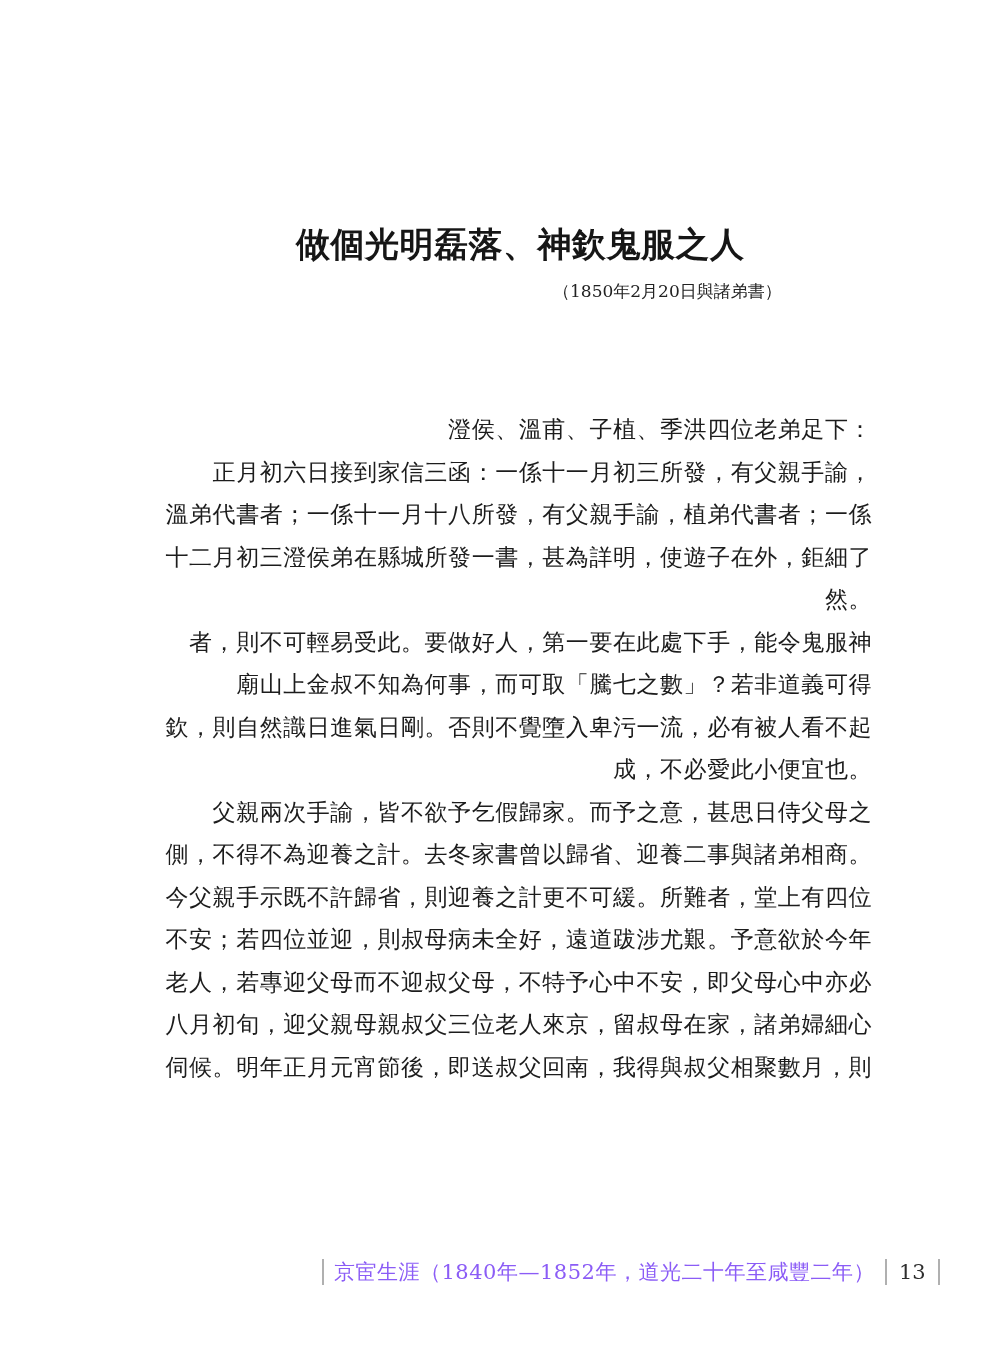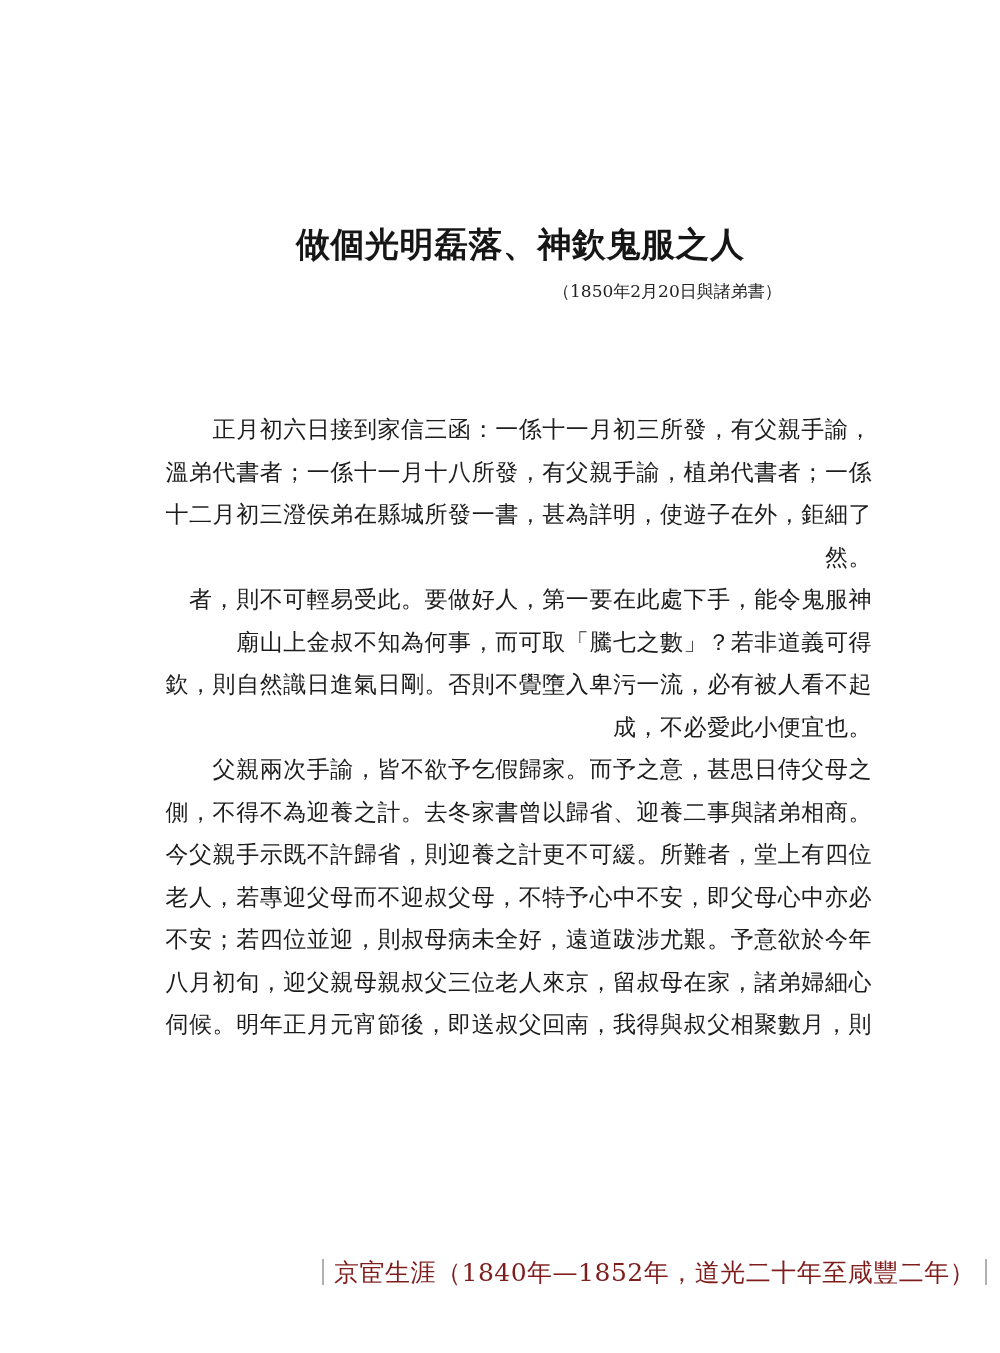--- a/index.html
+++ b/index.html
@@ -76,55 +76,56 @@
   }
 
   .footer .vbar {
     display: inline-block;
     width: 2px;
     height: 26px;
     background: #b0b0b0;
   }
 
   .footer .footer-text {
-    font-size: 25px;
+    font-size: 21px;
     letter-spacing: 0.5px;
     white-space: nowrap;
-    color: #7f1d1d;
+    color: #8b5cf6;
   }
 
   .footer .footer-page {
     font-size: 21px;
     color: #2e2e2e;
     padding: 0 2px;
   }
 </style>
 </head>
 <body>
 
 <div class="page">
 
   <h1 class="title">做個光明磊落、神欽鬼服之人</h1>
 
   <div class="subtitle">（1850年2月20日與諸弟書）</div>
 
   <div class="letter-body" id="letter-body">
+      <div class="line indent">澄侯、溫甫、子植、季洪四位老弟足下：</div>
       <div class="line indent">正月初六日接到家信三函：一係十一月初三所發，有父親手諭，</div>
       <div class="line">溫弟代書者；一係十一月十八所發，有父親手諭，植弟代書者；一係</div>
       <div class="line">十二月初三澄侯弟在縣城所發一書，甚為詳明，使遊子在外，鉅細了</div>
       <div class="line">然。</div>
       <div class="line">者，則不可輕易受此。要做好人，第一要在此處下手，能令鬼服神</div>
       <div class="line indent">廟山上金叔不知為何事，而可取「騰七之數」？若非道義可得</div>
       <div class="line">欽，則自然識日進氣日剛。否則不覺墮入卑污一流，必有被人看不起</div>
       <div class="line">成，不必愛此小便宜也。</div>
       <div class="line indent">父親兩次手諭，皆不欲予乞假歸家。而予之意，甚思日侍父母之</div>
       <div class="line">側，不得不為迎養之計。去冬家書曾以歸省、迎養二事與諸弟相商。</div>
       <div class="line">今父親手示既不許歸省，則迎養之計更不可緩。所難者，堂上有四位</div>
+      <div class="line">不安；若四位並迎，則叔母病未全好，遠道跋涉尤艱。予意欲於今年</div>
       <div class="line">老人，若專迎父母而不迎叔父母，不特予心中不安，即父母心中亦必</div>
-      <div class="line">不安；若四位並迎，則叔母病未全好，遠道跋涉尤艱。予意欲於今年</div>
       <div class="line">八月初旬，迎父親母親叔父三位老人來京，留叔母在家，諸弟婦細心</div>
       <div class="line">伺候。明年正月元宵節後，即送叔父回南，我得與叔父相聚數月，則</div>
     </div>
 
   <div class="footer">
     <span class="vbar"></span>
     <span class="footer-text">京宦生涯（1840年—1852年，道光二十年至咸豐二年）</span>
     <span class="vbar"></span>
     <span class="footer-page">13</span>
     <span class="vbar"></span>

